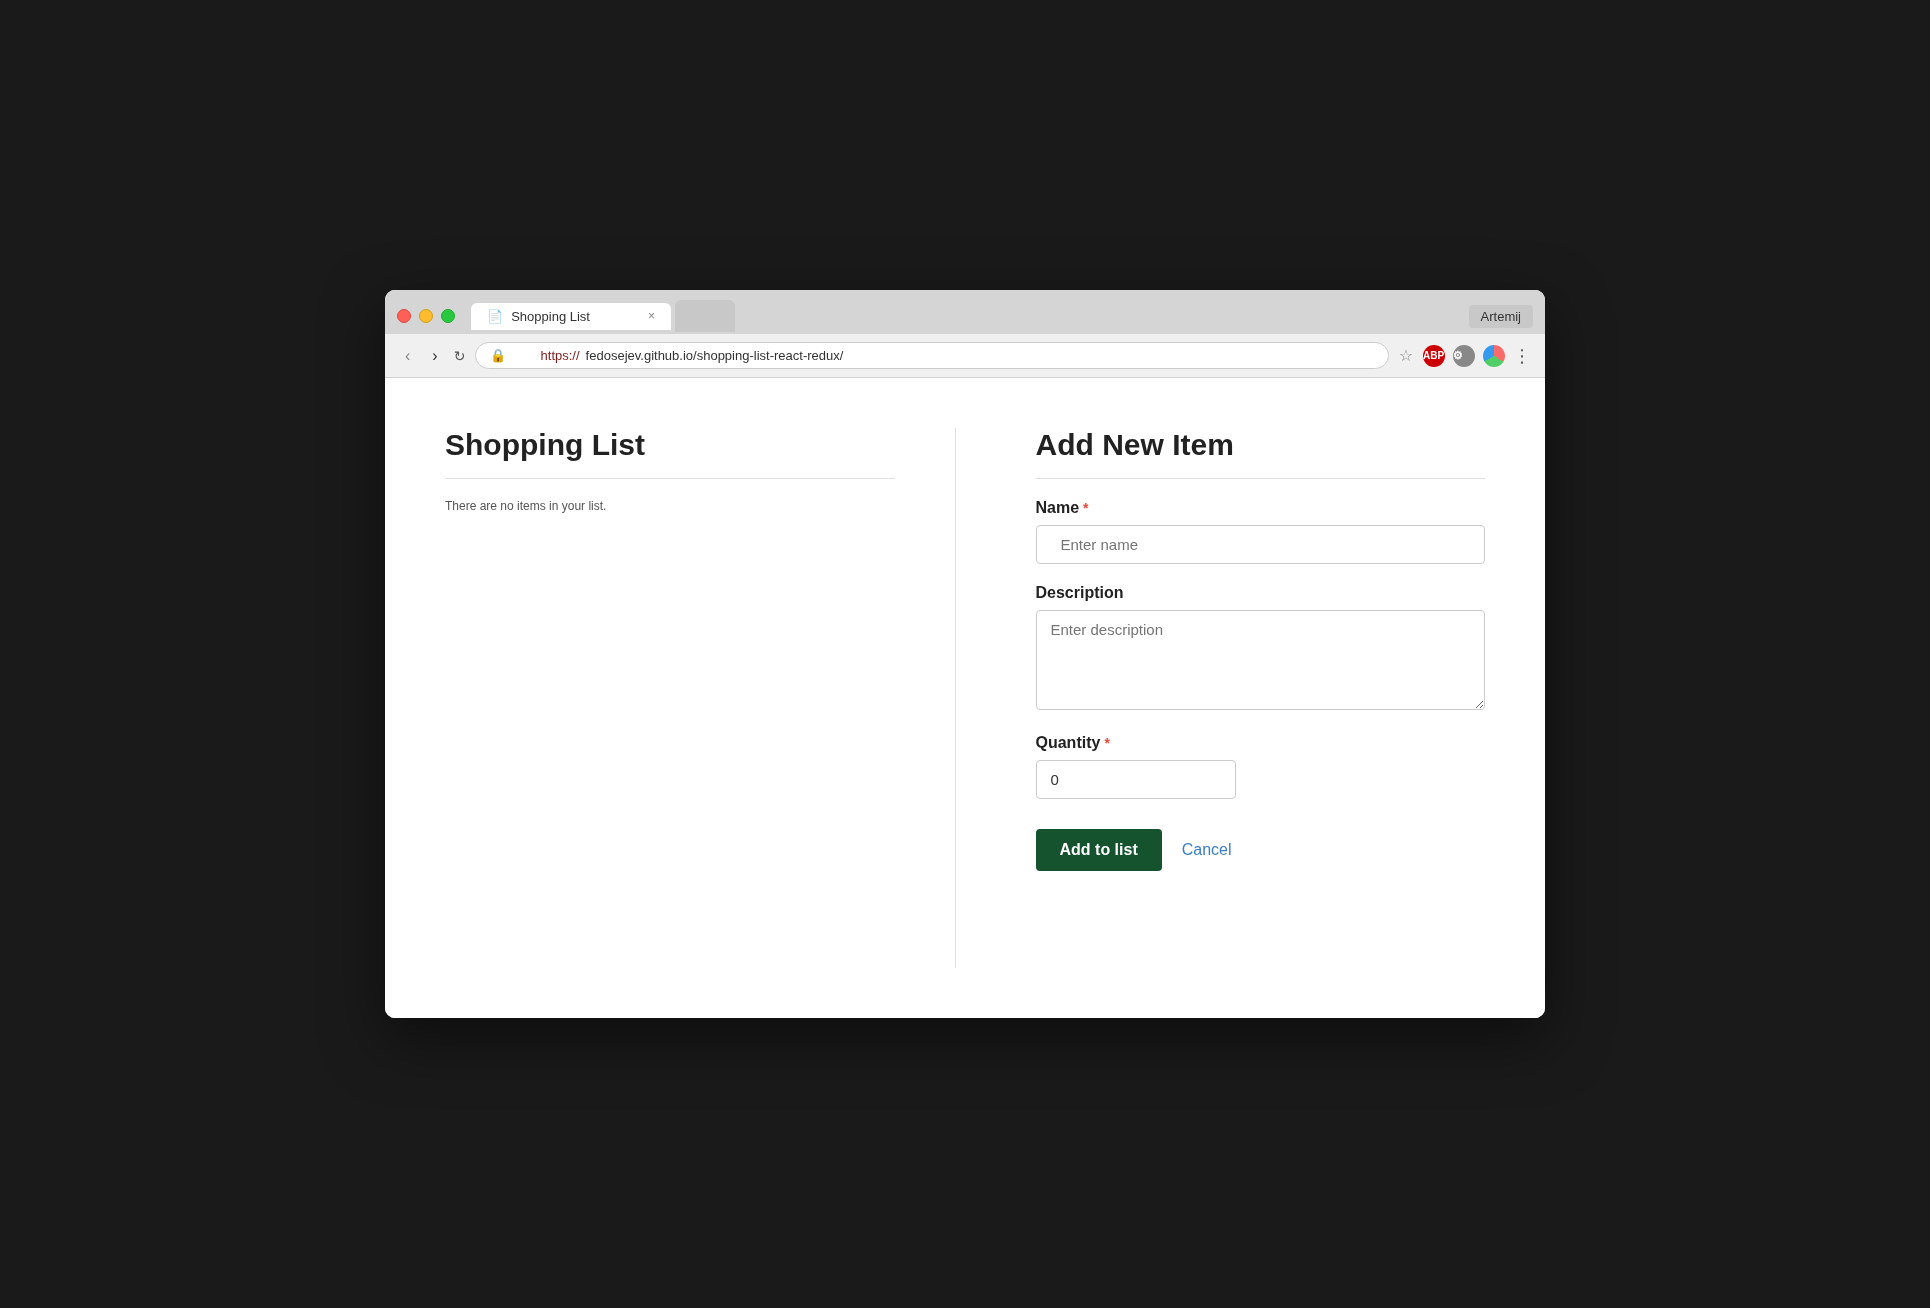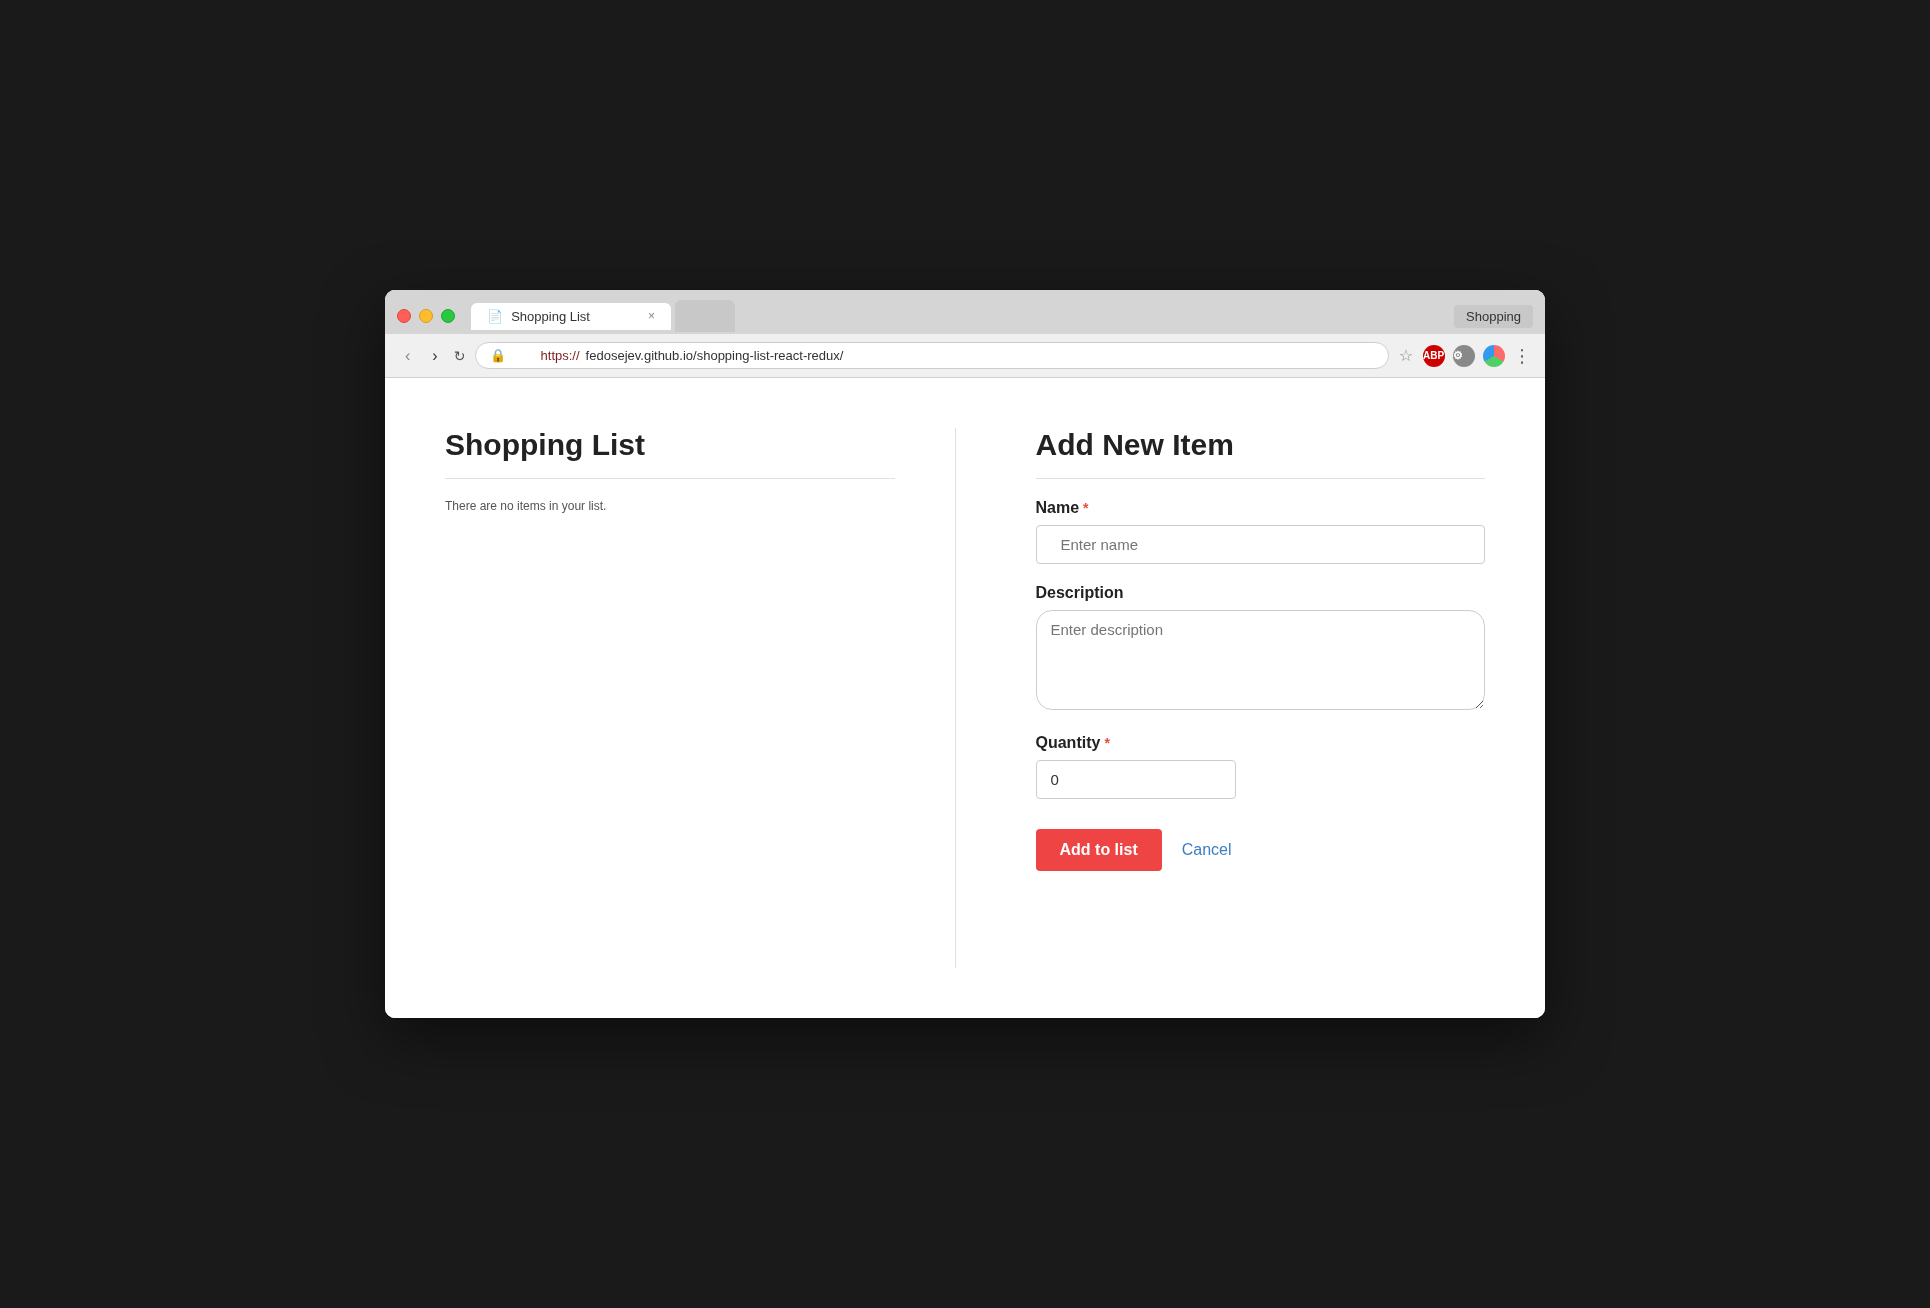--- a/index.html
+++ b/index.html
@@ -243,21 +243,21 @@
       padding: 10px 24px;
       font-size: 15px;
       color: #999;
       outline: none;
       font-family: inherit;
     }
 
     .form-textarea {
       width: 100%;
       border: 1px solid #ccc;
-      border-radius: 16px;
+      border-radius: 4px;
       padding: 10px 14px;
       font-size: 15px;
       color: #999;
       min-height: 100px;
       resize: vertical;
       font-family: inherit;
       outline: none;
     }
 
     .form-input-qty {
@@ -272,21 +272,21 @@
     }
 
     .form-actions {
       display: flex;
       align-items: center;
       gap: 20px;
       margin-top: 30px;
     }
 
     .btn-add {
-      background: #ef4444;
+      background: #14532d;
       color: #ffffff;
       border: none;
       border-radius: 4px;
       padding: 12px 24px;
       font-size: 16px;
       font-weight: 600;
       cursor: pointer;
     }
 
     .btn-cancel {
@@ -312,21 +312,21 @@
       </div>
 
       <div class="tab-active">
         <span class="tab-icon">📄</span>
         <span>Shopping List</span>
         <span class="tab-close">×</span>
       </div>
 
       <div class="tab-inactive"></div>
 
-      <button class="user-button">Shopping</button>
+      <button class="user-button">Artemij</button>
     </div>
 
     <div class="nav-bar">
       <button class="nav-btn">‹</button>
       <button class="nav-btn active">›</button>
       <button class="reload-btn">↻</button>
 
       <div class="address-bar">
         <span class="lock-icon">🔒</span>
         <span class="url-https">https://</span>

